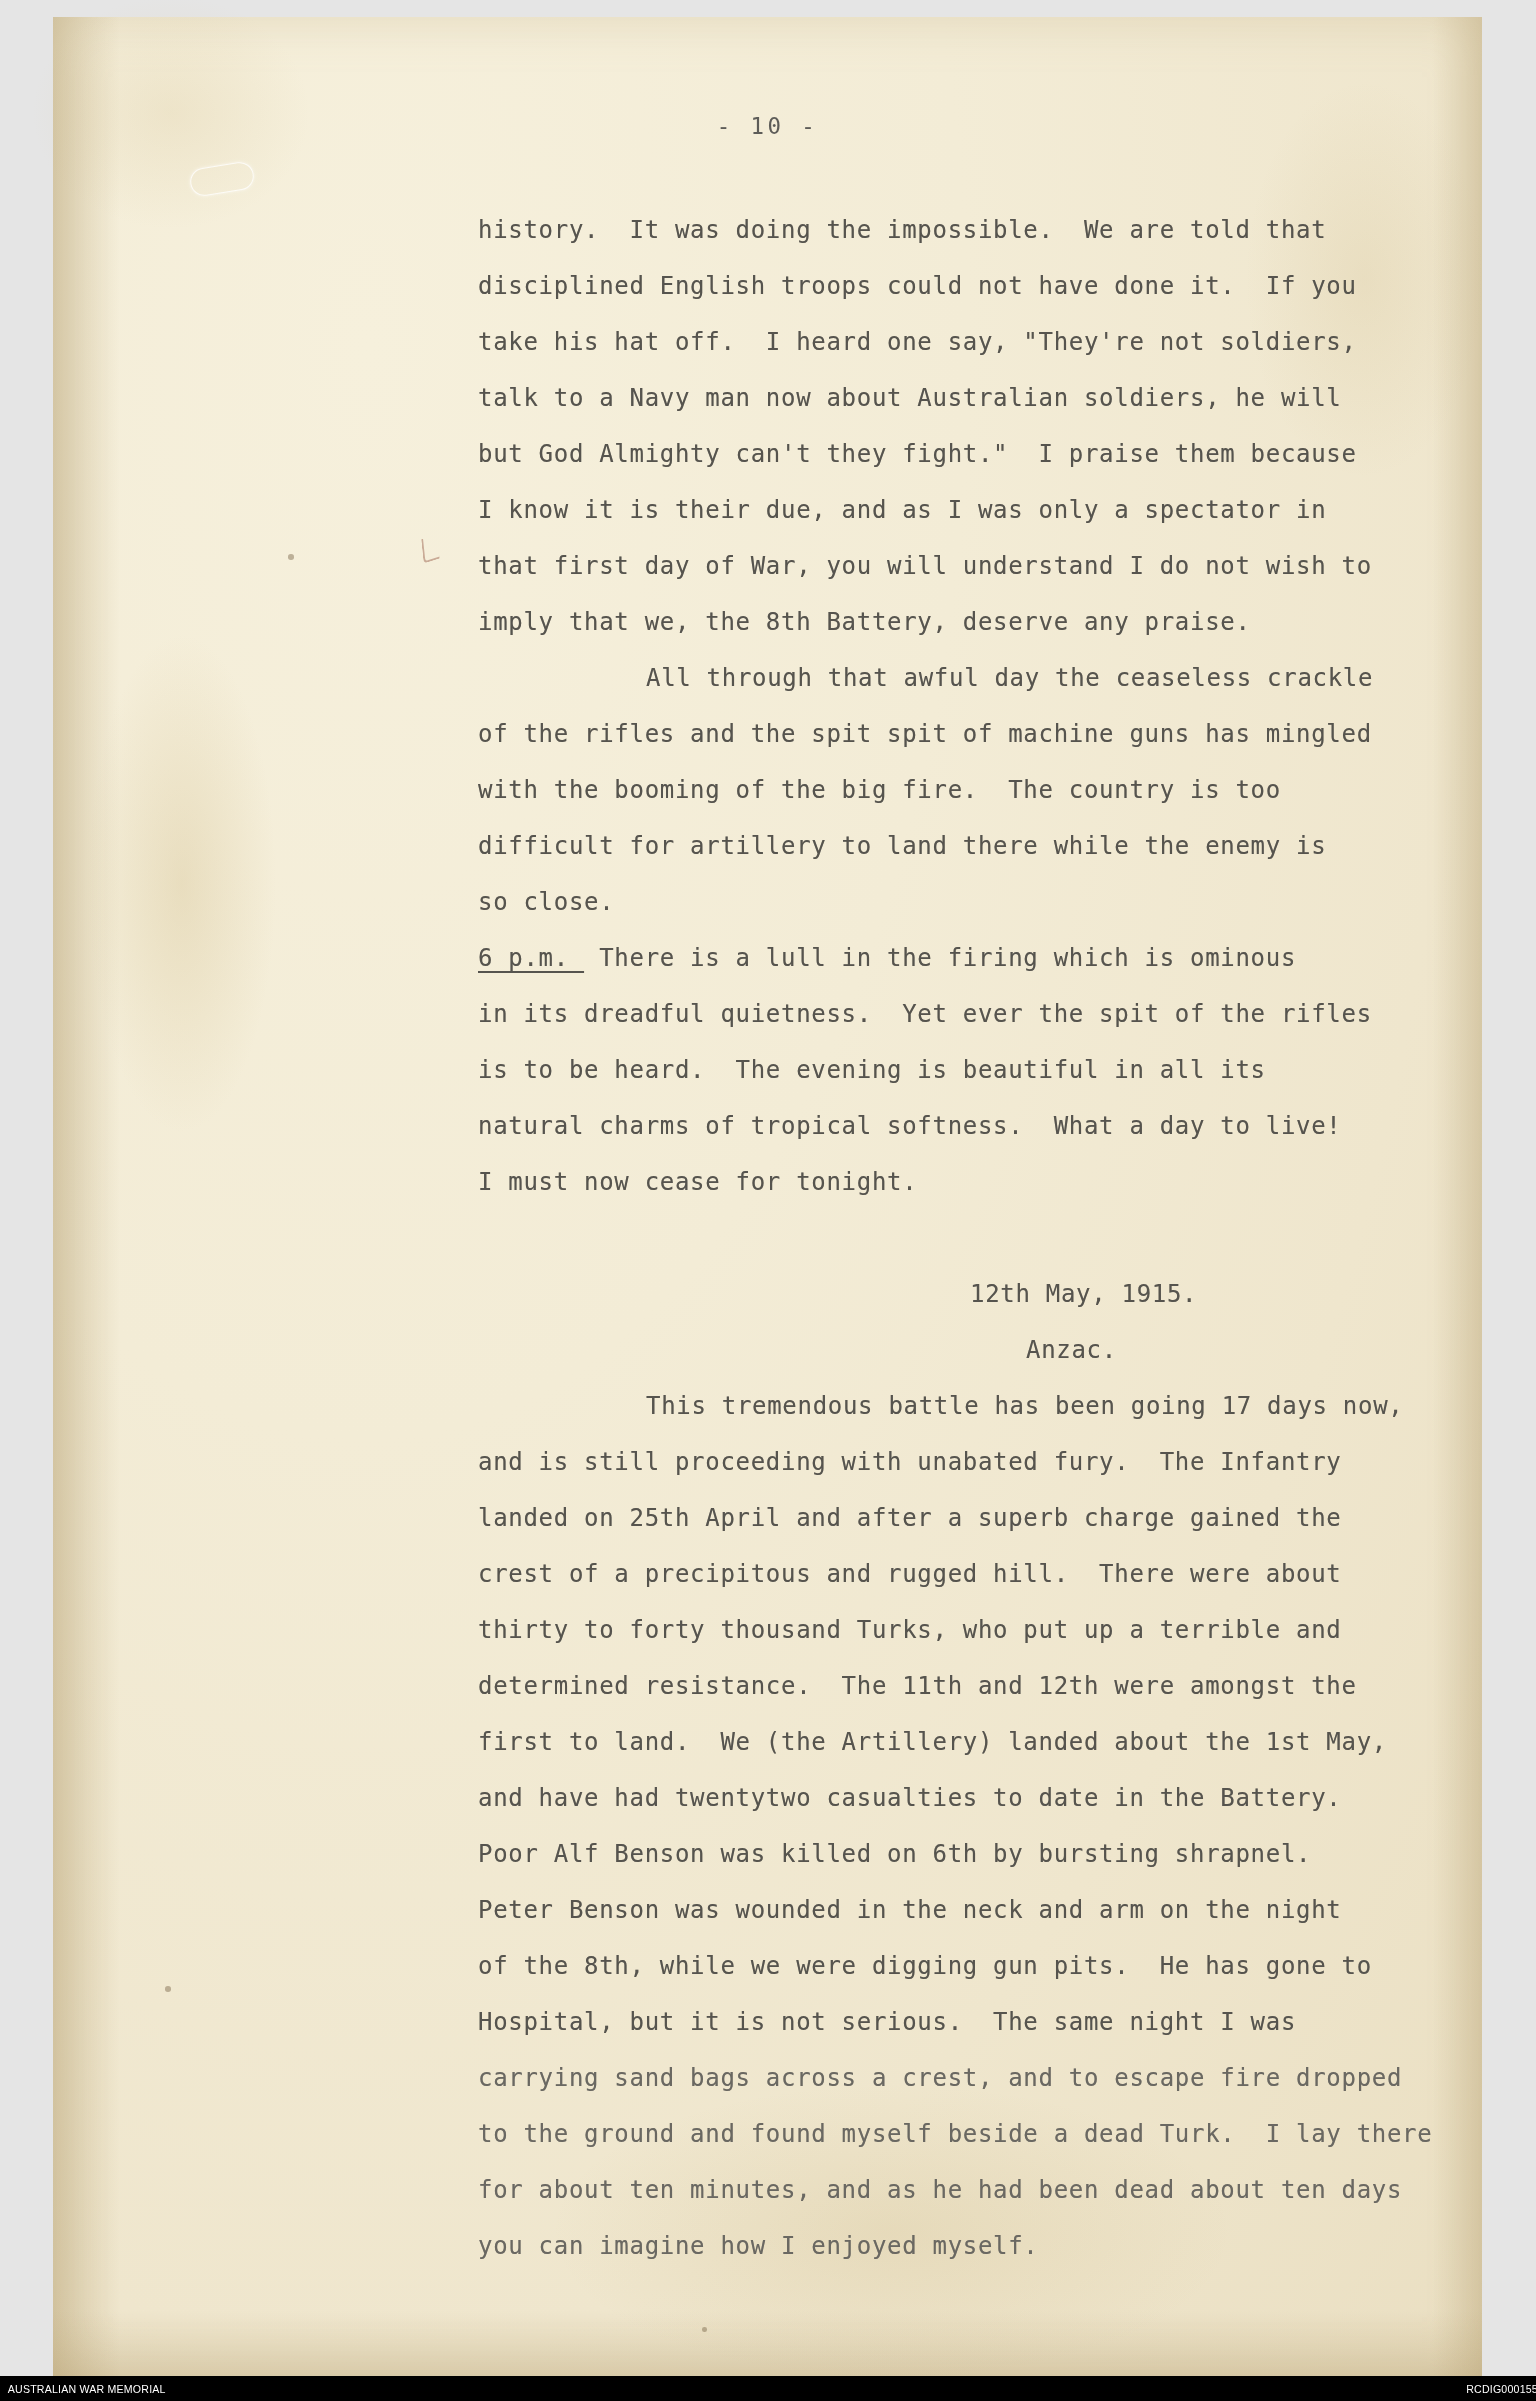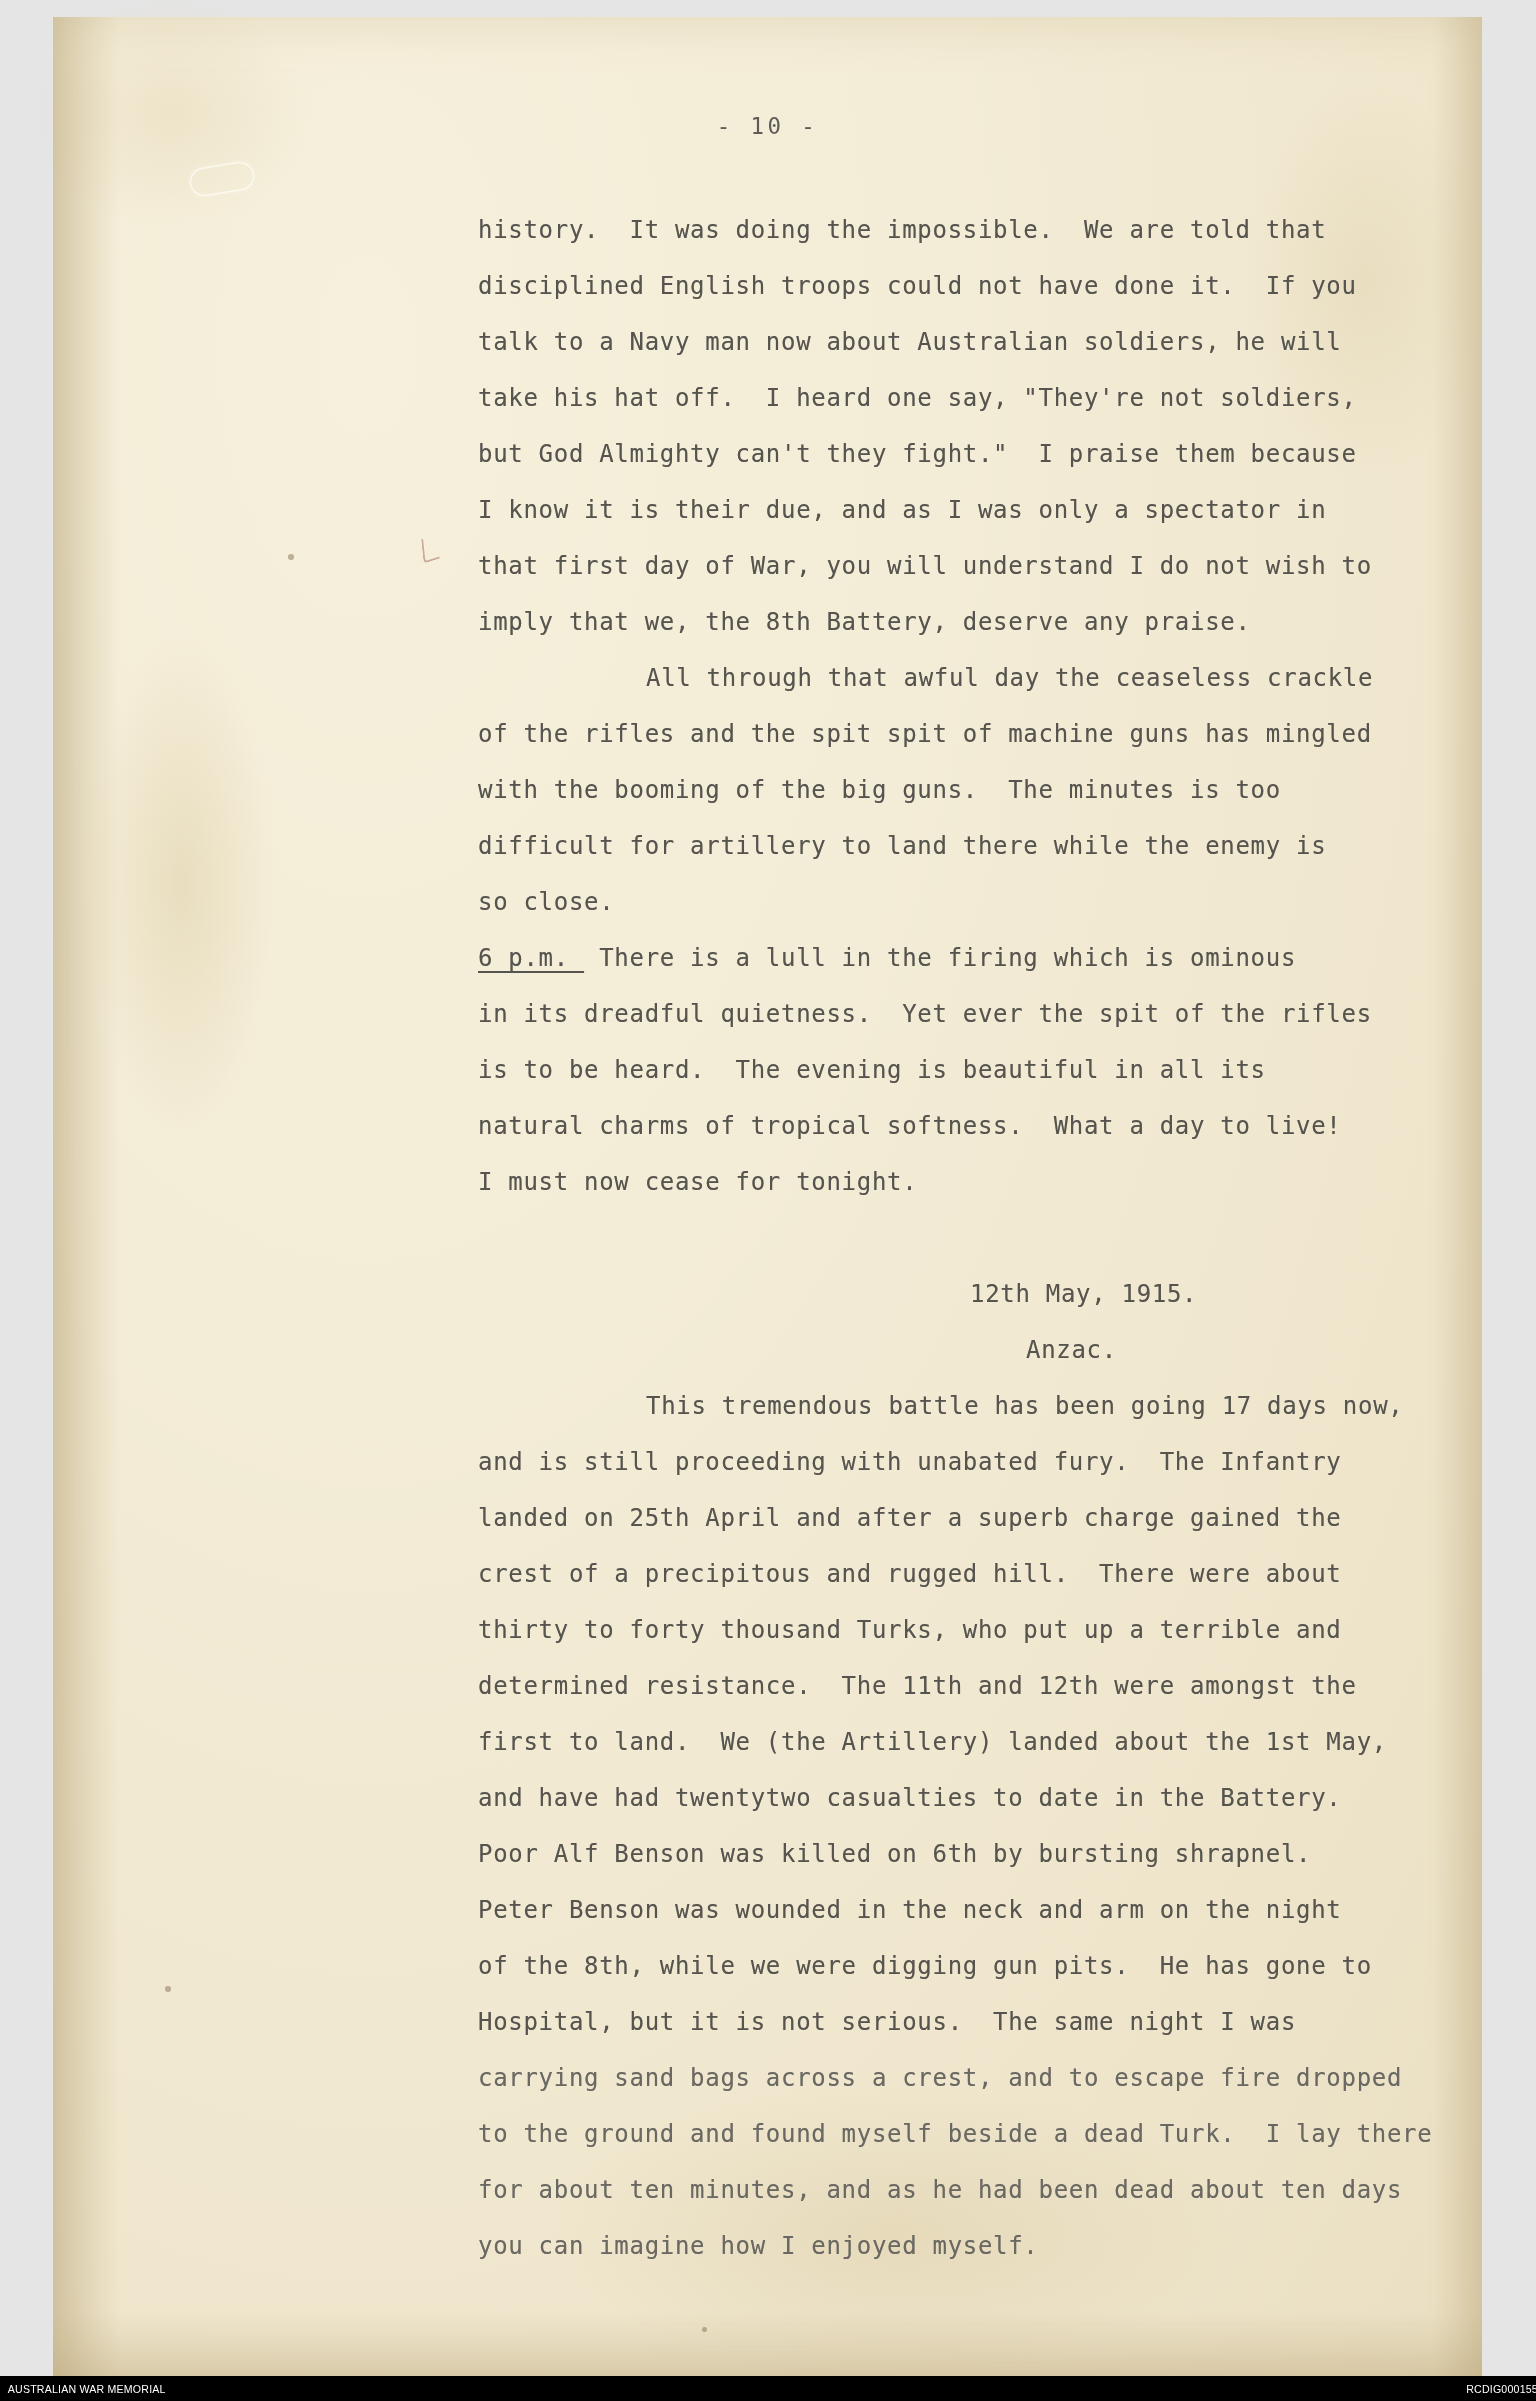--- a/index.html
+++ b/index.html
@@ -191,29 +191,29 @@
     <div class="pin-dot pd1"></div>
     <div class="pin-dot pd2"></div>
     <div class="pin-dot pd3"></div>
     <div class="tick"></div>
 
     <div class="page-number">- 10 -</div>
 
     <div class="textblock" id="textblock">
         <div class="ln">history.  It was doing the impossible.  We are told that</div>
         <div class="ln">disciplined English troops could not have done it.  If you</div>
+        <div class="ln">take his hat off.  I heard one say, "They're not soldiers,</div>
         <div class="ln">talk to a Navy man now about Australian soldiers, he will</div>
-        <div class="ln">take his hat off.  I heard one say, "They're not soldiers,</div>
         <div class="ln">but God Almighty can't they fight."  I praise them because</div>
         <div class="ln">I know it is their due, and as I was only a spectator in</div>
         <div class="ln">that first day of War, you will understand I do not wish to</div>
         <div class="ln">imply that we, the 8th Battery, deserve any praise.</div>
         <div class="ln indent">All through that awful day the ceaseless crackle</div>
         <div class="ln">of the rifles and the spit spit of machine guns has mingled</div>
-        <div class="ln">with the booming of the big guns.  The minutes is too</div>
+        <div class="ln">with the booming of the big fire.  The country is too</div>
         <div class="ln">difficult for artillery to land there while the enemy is</div>
         <div class="ln">so close.</div>
         <div class="ln"><span class="u">6 p.m. </span><span> There is a lull in the firing which is ominous</span></div>
         <div class="ln">in its dreadful quietness.  Yet ever the spit of the rifles</div>
         <div class="ln">is to be heard.  The evening is beautiful in all its</div>
         <div class="ln">natural charms of tropical softness.  What a day to live!</div>
         <div class="ln">I must now cease for tonight.</div>
         <div class="ln gap"></div>
         <div class="ln sig">12th May, 1915.</div>
         <div class="ln sig2">Anzac.</div>

